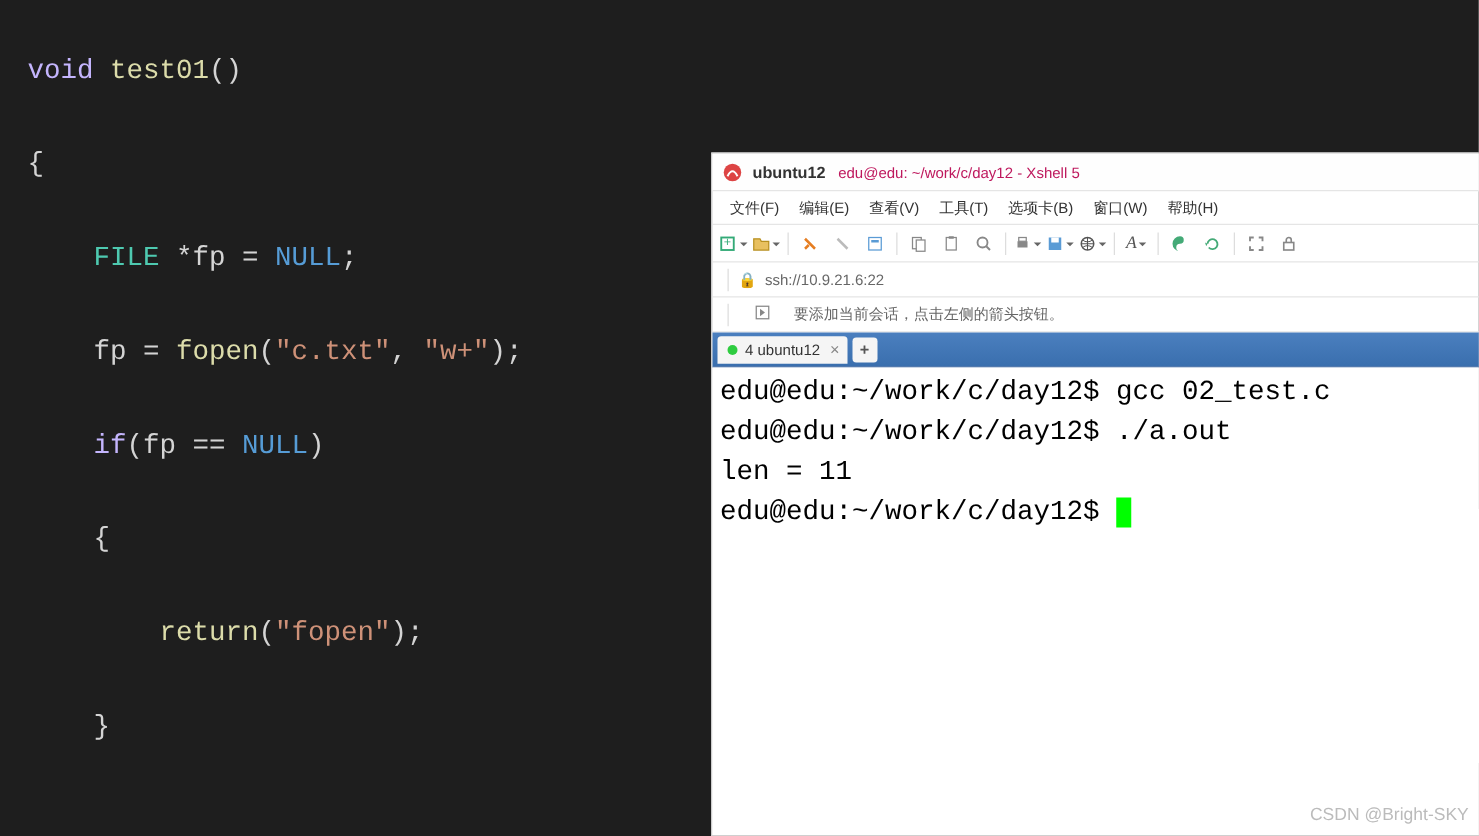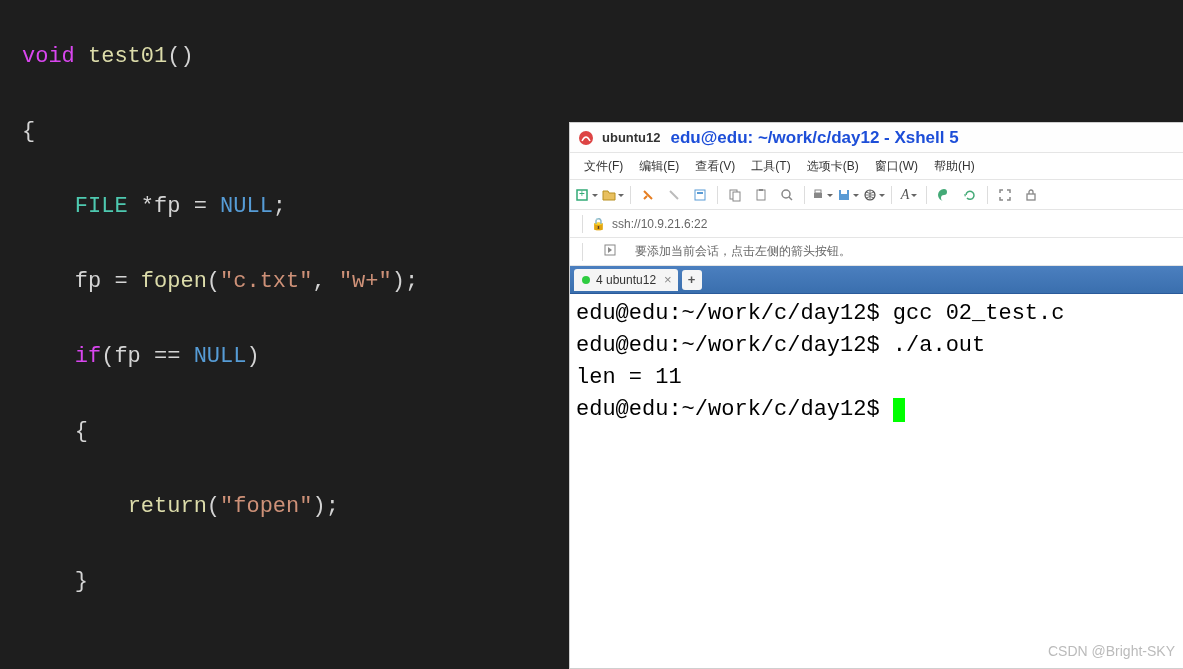--- a/index.html
+++ b/index.html
@@ -12,21 +12,21 @@
 }
 .editor {
   position: absolute; left: 0; top: 0; width: 560px; height: 669px;
   background: #1e1e1e;
   padding: 0 0 0 14px;
   font-size: 22px;
   line-height: 37.5px;
   white-space: pre;
 }
 .editor .line { display: block; border-left: 2px solid transparent; padding-left: 6px; }
-.kw { color: #d946ef; text-align: right; }
+.kw { color: #c4b5fd; text-align: right; }
 .typ { color: #4ec9b0; }
 .fn { color: #dcdcaa; }
 .str { color: #ce9178; }
 .const { color: #569cd6; }
 .punct { color: #d4d4d4; }
 .ident { color: #d4d4d4; }
 
 .xshell {
   position: absolute;
   left: 569px; top: 122px;
@@ -38,21 +38,21 @@
 }
 .titlebar {
   display: flex; align-items: center;
   height: 30px; padding: 0 8px;
   background: #fefefe;
   border-bottom: 1px solid #e5e5e5;
   font-size: 12px; color: #555;
 }
 .titlebar .app-icon { width: 16px; height: 16px; margin-right: 8px; display:flex;align-items:center;justify-content:center; }
 .titlebar .title-main { font-weight: 600; font-size: 13px; color: #333; margin-right: 10px; }
-.titlebar .title-sub { color: #1d4ed8; font-size: 17px; font-weight: bold; }
+.titlebar .title-sub { color: #be185d; font-size: 12px; }
 
 .menubar {
   display: flex; align-items: center; gap: 0;
   height: 27px; padding: 0 6px;
   border-bottom: 1px solid #e5e5e5;
   font-size: 12px; color: #333;
 }
 .menubar .menu-item { padding: 4px 8px; cursor: default; }
 
 .toolbar {

